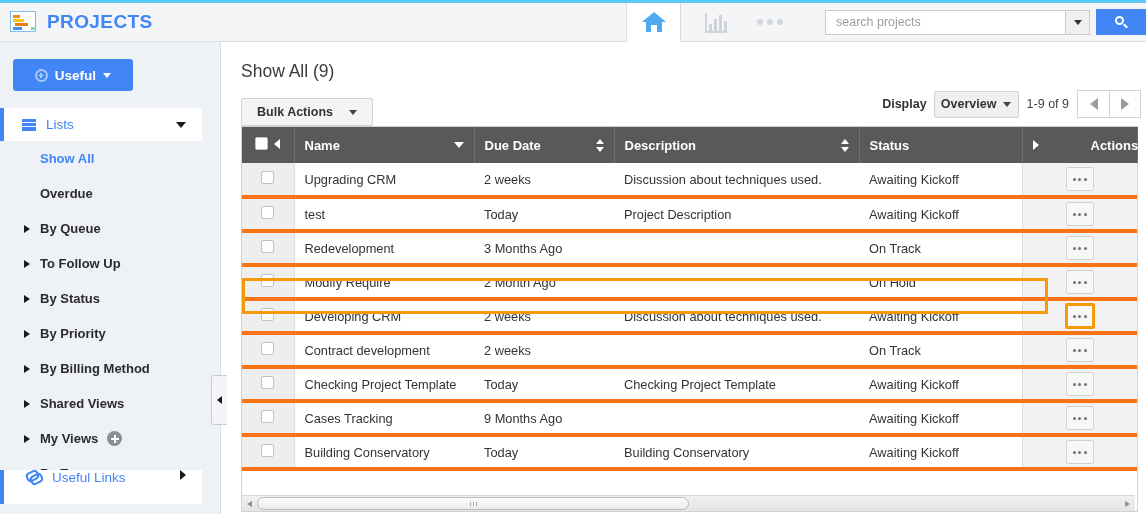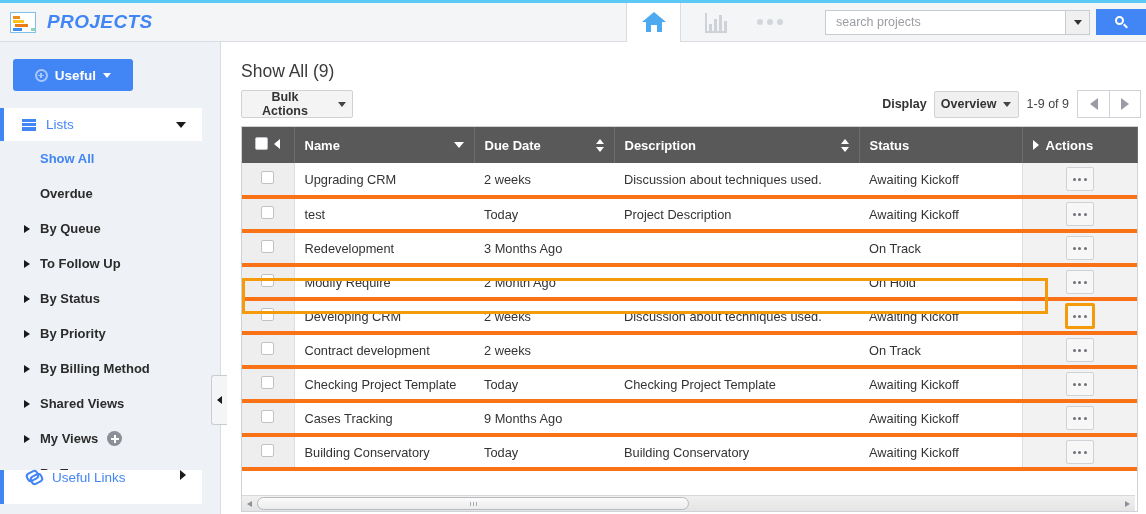--- a/index.html
+++ b/index.html
@@ -17,21 +17,21 @@
     position:absolute; top:0; left:0; width:1146px; height:3px;
     background:#5bc8f5;
   }
 
   
   .topbar {
     position:absolute; top:3px; left:0; width:1146px; height:39px;
     background:#f4f5f7; border-bottom:1px solid #d9dce1;
     display:flex; align-items:center;
   }
-  .brand { display:flex; align-items:center; padding-left:10px; width:630px;font-style:italic; }
+  .brand { display:flex; padding-left:10px; width:630px; }
   .brand-icon {
     width:26px; height:21px; border:1px solid #7fc0ea; background:#fff;
     position:relative; flex:none;
   }
   .brand-icon i { position:absolute; display:block; }
   .bi1 { left:2px;  top:3px;  width:7px;  height:3px; background:#f08b1d; }
   .bi2 { left:2px;  top:7px;  width:11px; height:3px; background:#fcc419; }
   .bi3 { left:4px;  top:11px; width:13px; height:3px; background:#ea7c1a; }
   .bi4 { left:2px;  top:15px; width:9px;  height:3px; background:#3f8ff2; }
   .bi5 { left:20px; top:15px; width:4px;  height:3px; background:#8fd6b9; }
@@ -203,21 +203,21 @@
     width:0; height:0; border-top:4px solid transparent; border-bottom:4px solid transparent;
     border-right:5px solid #1a1a1a;
   }
 
   
   .main { position:absolute; left:222px; top:42px; width:924px; height:472px; background:#fff; }
   .page-title {
     position:absolute; left:19px; top:19px; font-size:17.5px; color:#3b3b3b;
   }
   .bulk-btn {
-    position:absolute; left:19px; top:48px; width:112px; height:28px;
+    position:absolute; left:19px; top:56px; width:132px; height:28px;
     background:#f4f4f4; border:1px solid #cfd2d6; border-radius:2px;
     font-size:12.5px; font-weight:bold; color:#333; cursor:pointer;
     display:flex; align-items:center; justify-content:center; gap:16px;
     font-family:"Liberation Sans", sans-serif;
   }
   .caret-sm {
     width:0; height:0; border-left:4px solid transparent; border-right:4px solid transparent;
     border-top:5px solid #444; display:block;
   }
 
@@ -250,21 +250,21 @@
     position:absolute; left:19px; top:84px; width:897px; height:386px;
     border:1px solid #cfd2d6; background:#fff;
   }
   table.grid { border-collapse:collapse; width:895px; table-layout:fixed; }
   table.grid thead th {
     background:#595959; color:#fff; height:36px; font-size:13px; font-weight:bold;
     text-align:left; padding:0 10px; border-right:1px solid #6e6e6e;
     vertical-align:middle;
   }
   table.grid thead th.cbcol { padding:0; text-align:center; }
-  .th-in { display:flex; align-items:center; }
+  .th-in { display:flex; align-items:center;gap:45px; }
   .sort-dn {
     margin-left:auto; width:0;height:0;
     border-left:5px solid transparent; border-right:5px solid transparent;
     border-top:6px solid #ffffff;
   }
   .sort-both { margin-left:auto; display:flex; flex-direction:column; gap:3px; }
   .sort-both u {
     width:0;height:0;border-left:4.5px solid transparent;border-right:4.5px solid transparent;
     border-bottom:5px solid #fff; display:block;
   }

